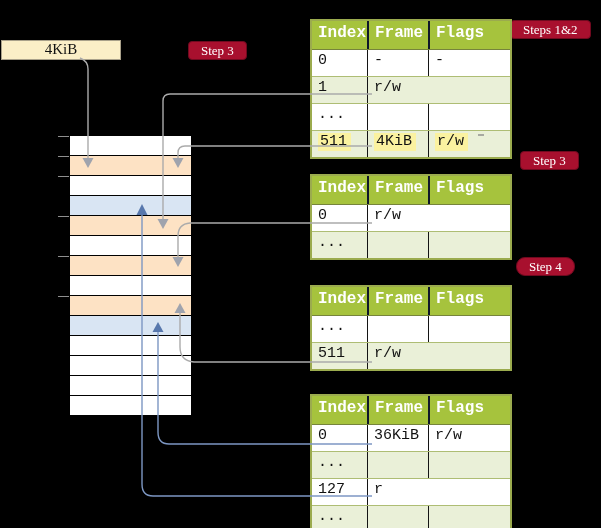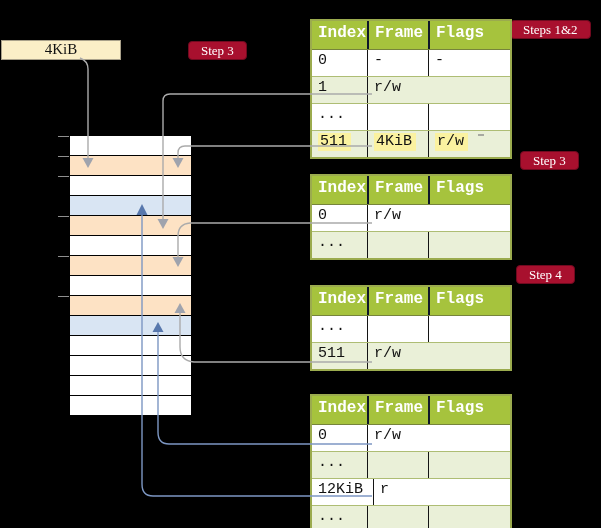--- a/index.html
+++ b/index.html
@@ -80,21 +80,21 @@
   }
 </style>
 </head>
 <body>
 
 <div class="label-box">4KiB</div>
 
 <div class="badge" style="left:188px; top:41px;">Step 3</div>
 <div class="badge" style="left:510px; top:20px;">Steps 1&amp;2</div>
 <div class="badge" style="left:520px; top:151px;">Step 3</div>
-<div class="badge" style="left:516px; top:265px;">Step 4</div>
+<div class="badge" style="left:516px; top:257px;border-radius:9px;">Step 4</div>
 
 <div class="memcol">
     <div class="memrow" style="background: rgb(255, 255, 255);"></div>
     <div class="memrow" style="background: rgb(253, 226, 196);"></div>
     <div class="memrow" style="background: rgb(255, 255, 255);"></div>
     <div class="memrow" style="background: rgb(217, 229, 243);"></div>
     <div class="memrow" style="background: rgb(253, 226, 196);"></div>
     <div class="memrow" style="background: rgb(255, 255, 255);"></div>
     <div class="memrow" style="background: rgb(253, 226, 196);"></div>
     <div class="memrow" style="background: rgb(255, 255, 255);"></div>
@@ -182,29 +182,30 @@
 
 <div class="ptable" style="left:310px; top:394px;">
   <div class="thead">
     <div class="th c0">Index</div>
     <div class="th c1">Frame</div>
     <div class="th c2">Flags</div>
   </div>
   <div class="tbody">
     <div class="trow">
       <div class="td c0">0</div>
-      <div class="td c2">r/w</div>
-    </div>
-    <div class="trow">
-      <div class="td c0">...</div>
-      <div class="td c1"></div>
-      <div class="td c2"></div>
-    </div>
-    <div class="trow">
-      <div class="td c1">12KiB</div>
+      <div class="td c1">36KiB</div>
+      <div class="td c2">r/w</div>
+    </div>
+    <div class="trow">
+      <div class="td c0">...</div>
+      <div class="td c1"></div>
+      <div class="td c2"></div>
+    </div>
+    <div class="trow">
+      <div class="td c0">127</div>
       <div class="td c2">r</div>
     </div>
     <div class="trow">
       <div class="td c0">...</div>
       <div class="td c1"></div>
       <div class="td c2"></div>
     </div>
   </div>
 </div>
 

